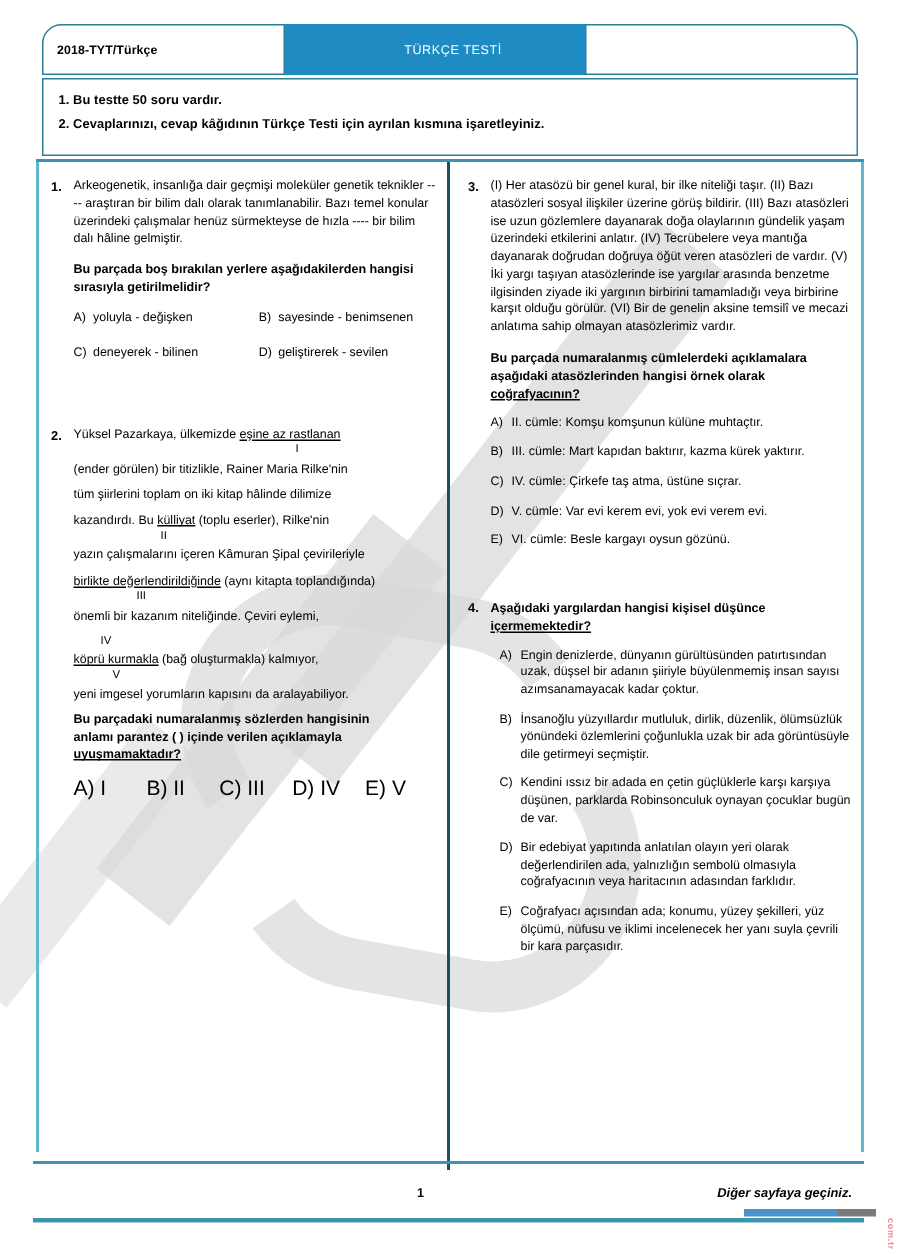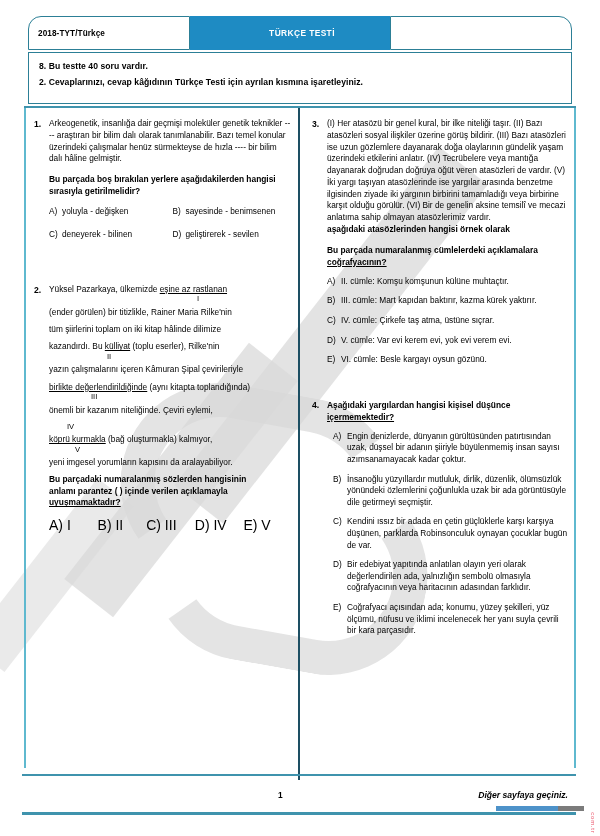--- a/index.html
+++ b/index.html
@@ -90,21 +90,21 @@
     letter-spacing: .1px;
   }
   #hdr-center {
     width: 200px;
     background: #1e8bc3;
     border-color: #1e8bc3;
     justify-content: center;
   }
   #hdr-center span {
     font-size: 8.4px;
-    font-weight: bold;
+    font-weight: normal;
     color: #ffffff;
     letter-spacing: .4px;
     margin-left: 24px;
   }
   #hdr-right {
     flex: 1;
     border-top-right-radius: 13px;
   }
 
   
@@ -346,21 +346,21 @@
     </div>
     <div class="hdr-box" id="hdr-center">
       <span>TÜRKÇE TESTİ</span>
     </div>
     <div class="hdr-box" id="hdr-right">
       <span></span>
     </div>
   </div>
 
   <div id="instructions">
-    <p>8. Bu testte 40 soru vardır.</p>
+    <p>1. Bu testte 50 soru vardır.</p>
     <p>2. Cevaplarınızı, cevap kâğıdının Türkçe Testi için ayrılan kısmına işaretleyiniz.</p>
   </div>
 
   <div id="rule-top"></div>
   <div id="rule-left-edge"></div>
   <div id="rule-right-edge"></div>
   <div id="col-divider"></div>
 
   <div class="column" id="col-left">
 
@@ -433,22 +433,22 @@
     </div>
   </div>
 
   <div class="column" id="col-right">
 
     <div class="question">
       <div class="q-head">
         <div class="q-num">3.</div>
         <div class="q-body">
           <p class="passage">(I) Her atasözü bir genel kural, bir ilke niteliği taşır. (II) Bazı atasözleri sosyal ilişkiler üzerine görüş bildirir. (III) Bazı atasözleri ise uzun gözlemlere dayanarak doğa olaylarının gündelik yaşam üzerindeki etkilerini anlatır. (IV) Tecrübelere veya mantığa dayanarak doğrudan doğruya öğüt veren atasözleri de vardır. (V) İki yargı taşıyan atasözlerinde ise yargılar arasında benzetme ilgisinden ziyade iki yargının birbirini tamamladığı veya birbirine karşıt olduğu görülür. (VI) Bir de genelin aksine temsilî ve mecazi anlatıma sahip olmayan atasözlerimiz vardır.</p>
+          <p class="stem">Bu parçada numaralanmış cümlelerdeki açıklamalara</p>
           <p class="stem" style="margin-top:0">aşağıdaki atasözlerinden hangisi örnek olarak</p>
-          <p class="stem">Bu parçada numaralanmış cümlelerdeki açıklamalara</p>
           <p class="stem" style="margin-top:0"><u>coğrafyacının?</u></p>
           <ul class="options">
             <li>
               <span class="opt-letter">A)</span>
               <span class="opt-text">II. cümle: Komşu komşunun külüne muhtaçtır.</span>
             </li>
             <li>
               <span class="opt-letter">B)</span>
               <span class="opt-text">III. cümle: Mart kapıdan baktırır, kazma kürek yaktırır.</span>
             </li>

